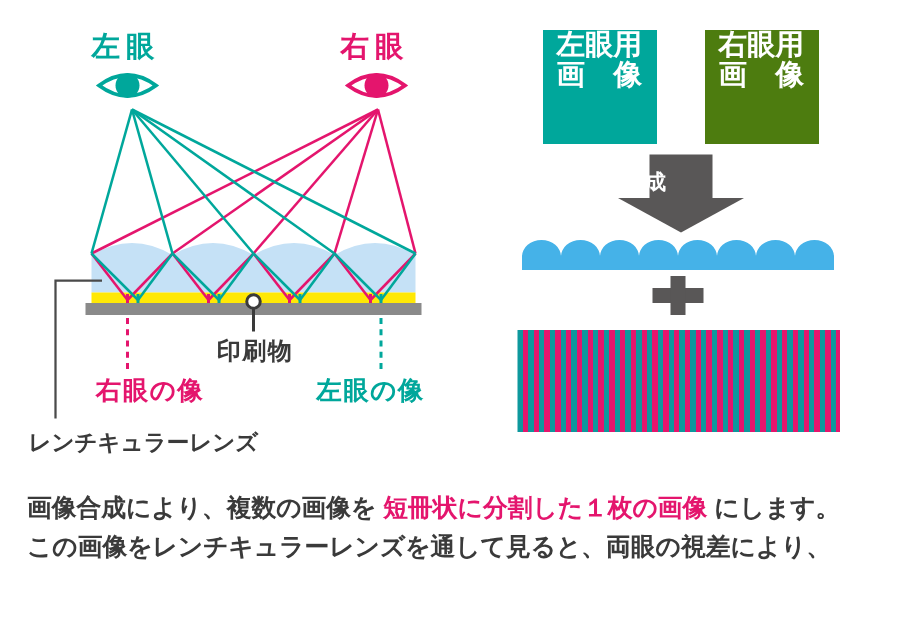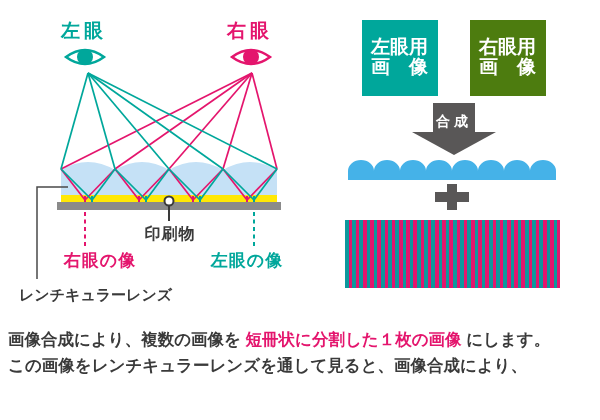--- a/index.html
+++ b/index.html
@@ -6,48 +6,48 @@
   .canvas{
     position:relative;width:588px;height:420px;background:#ffffff;overflow:hidden;
     font-family:"Liberation Sans",sans-serif;
   }
   .abs{position:absolute;}
   svg text{font-family:"Liberation Sans",sans-serif;font-weight:bold;}
 
   
   .img-box{
     position:absolute;top:20px;width:76px;height:76px;box-sizing:border-box;
-    padding:17px 9px 0 9px;color:#fff;font-size:19px;font-weight:bold;
+    padding:1px 9px 0 9px;color:#fff;font-size:19px;font-weight:bold;
     line-height:20px;letter-spacing:0;white-space:nowrap;
   }
   .teal-box{left:362px;background:#00A79B;}
   .pink-box{left:470px;background:#4d7c0f;}
 
   
   .arrow-shaft{position:absolute;left:433px;top:103px;width:42px;height:30px;background:#595757;}
   .arrow-head{position:absolute;left:412px;top:132px;width:0;height:0;
     border-left:42px solid transparent;border-right:42px solid transparent;
     border-top:23px solid #595757;}
-  .arrow-label{position:absolute;left:412px;top:113px;width:84px;text-align:center;
+  .arrow-label{position:absolute;left:412px;top:113px;width:84px;text-align:left;
     color:#fff;font-size:14px;font-weight:bold;letter-spacing:4px;}
 
   
   .plus-h{position:absolute;left:435px;top:192px;width:34px;height:10px;background:#595757;}
   .plus-v{position:absolute;left:447px;top:184px;width:10px;height:26px;background:#595757;}
 
   
   .stripes{
     position:absolute;left:345px;top:220px;width:215px;height:68px;
     background:repeating-linear-gradient(90deg,
       #0D989D 0px, #0D989D 3.6px,
       #E4156D 3.6px, #E4156D 7.2px);
   }
 
   
-  .caption{position:absolute;left:8px;top:327px;width:578px;
+  .caption{position:absolute;left:18px;top:327px;width:578px;
     font-size:16.5px;font-weight:bold;color:#3A3A3A;line-height:25.5px;}
   .caption p{margin:0;}
   .caption .hl{color:#E4156D;}
 </style>
 </head>
 <body>
 
 <div class="canvas">
 
   <svg class="abs" style="left:0;top:0" width="300" height="310" viewBox="0 0 300 310">
@@ -144,16 +144,16 @@
              L208,21 Z"></path>
   </svg>
 
   <div class="plus-h"></div>
   <div class="plus-v"></div>
 
   <div class="stripes"></div>
 
   <div class="caption">
     <p><span>画像合成により、複数の画像を </span><span class="hl">短冊状に分割した１枚の画像</span><span> にします。</span></p>
-    <p>この画像をレンチキュラーレンズを通して見ると、画像合成により、</p>
+    <p>この画像をレンチキュラーレンズを通して見ると、両眼の視差により、</p>
   </div>
 
 </div>
 
 </body></html>

